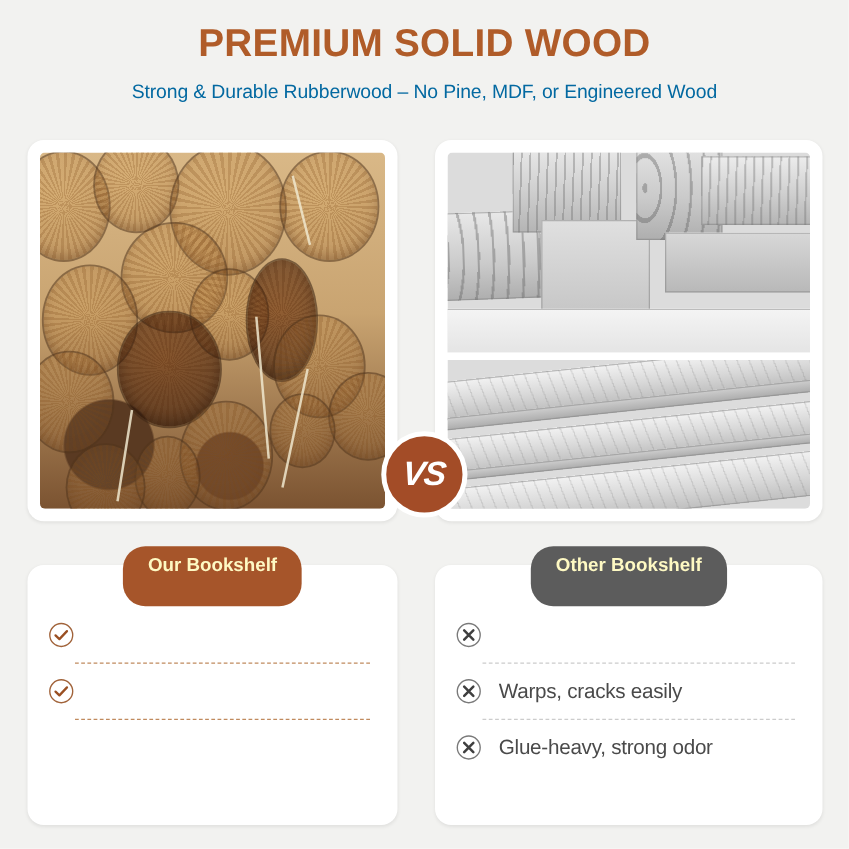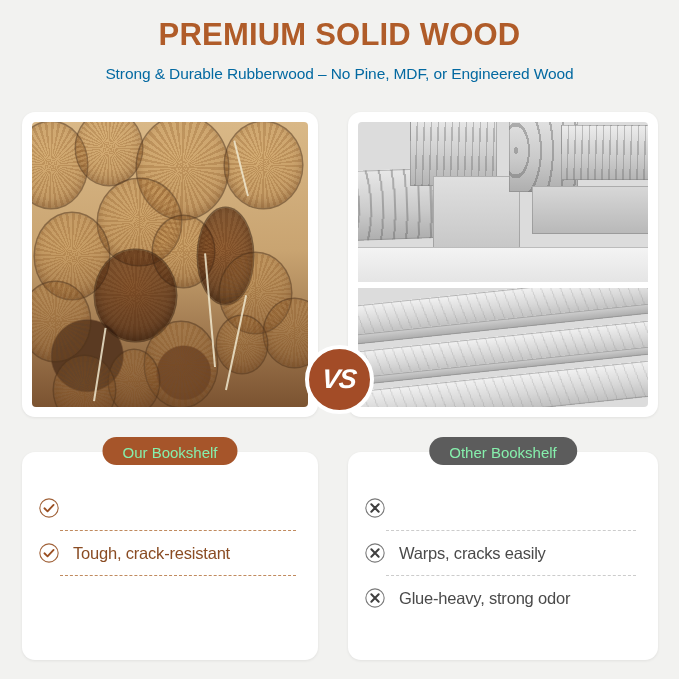--- a/index.html
+++ b/index.html
@@ -194,25 +194,25 @@
     box-shadow: 0 1px 3px rgba(0,0,0,0.07);
   }
   .cmp-card.left  { left: 22px;  width: 296px; height: 208px; }
   .cmp-card.right { left: 348px; width: 310px; height: 208px; }
 
   .pill {
     position: absolute;
     top: -15px;
     left: 50%;
     transform: translateX(-50%);
-    padding: 7px 20px 4px 20px;
+    padding: 7px 20px 24px 20px;
     border-radius: 18px;
-    color: #86efac;
+    color: #fef9c3;
     font-size: 15px;
-    font-weight: normal;
+    font-weight: bold;
     white-space: nowrap;
     z-index: 3;
   }
   .pill.ours  { background: #a6552a; }
   .pill.other { background: #5c5c5c; }
 
   .feature-list {
     position: absolute;
     top: 34px;
     left: 16px;
@@ -317,21 +317,20 @@
           <path d="M7 12.3 L10.4 15.6 L17 8.6" fill="none" stroke="#9a4f22" stroke-width="2" stroke-linecap="round" stroke-linejoin="round"></path>
         </svg>
       </div>
       <div class="divider"></div>
 
       <div class="feature">
         <svg class="ico" width="22" height="22" viewBox="0 0 24 24">
           <circle cx="12" cy="12" r="10" fill="none" stroke="#a1633a" stroke-width="1.2"></circle>
           <path d="M7 12.3 L10.4 15.6 L17 8.6" fill="none" stroke="#9a4f22" stroke-width="2" stroke-linecap="round" stroke-linejoin="round"></path>
         </svg>
-        <span class="feature-text">Tough, crack-resistant</span>
       </div>
       <div class="divider"></div>
 
 
     </div>
   </div>
 
   <div class="cmp-card right">
     <div class="pill other">Other Bookshelf</div>
     <div class="feature-list">

